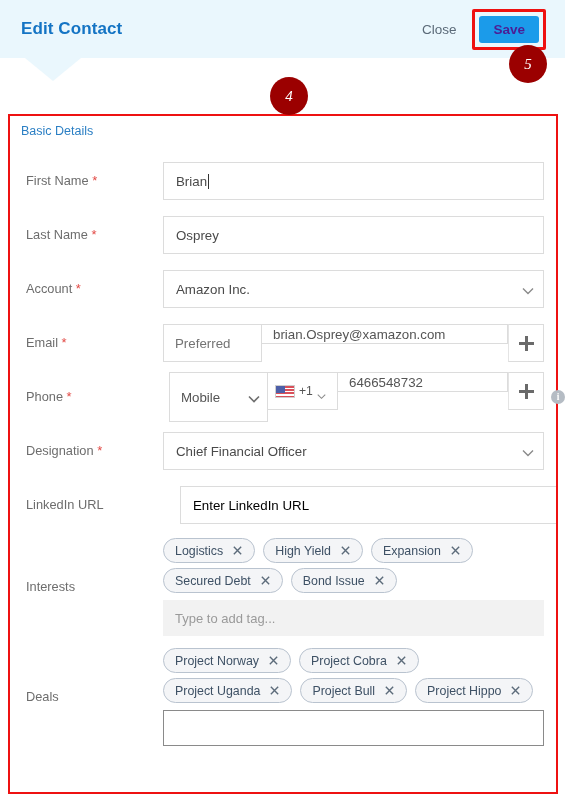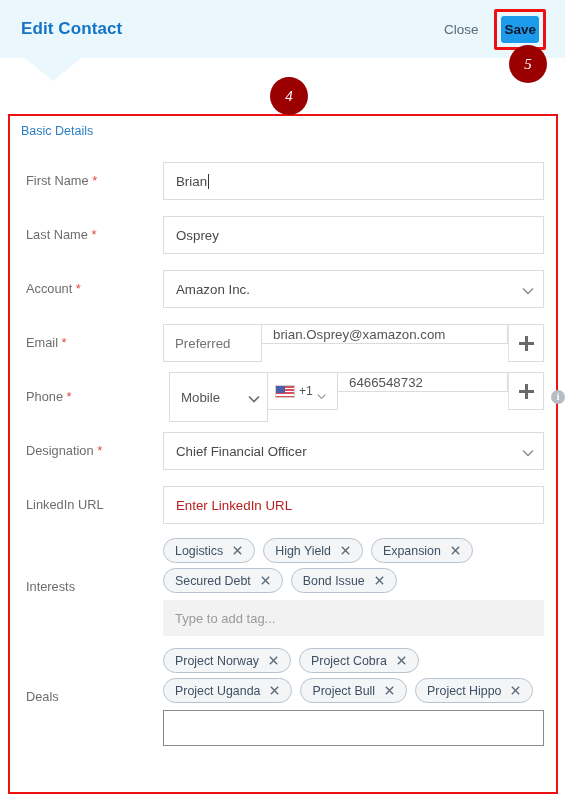--- a/index.html
+++ b/index.html
@@ -54,26 +54,26 @@
   .save-wrap {
     position: relative;
     padding: 4px;
     border: 3px solid #ee1111;
     border-radius: 2px;
     background: transparent;
   }
   .btn-save {
     display: block;
     background: #1b9bea;
-    color: #0f172a;
+    color: #4c1d95;
     border: none;
     border-radius: 3px;
     font-size: 13.5px;
     font-weight: bold;
-    padding: 6px 3px;
+    padding: 6px 14px;
     cursor: pointer;
     font-family: "Liberation Sans", sans-serif;
   }
 
   
   .header-notch {
     position: absolute;
     left: 25px; top: 58px;
     width: 0; height: 0;
     border-left: 28px solid transparent;
@@ -144,21 +144,21 @@
     display: flex;
     align-items: center;
     height: 38px;
     border: 1px solid #dcdcdc;
     background: #ffffff;
     font-size: 13.3px;
     color: #4a4a4a;
     padding: 0 12px;
     width: 100%;
   }
-  .inp.ph { color: #b91c1c; }
+  .inp.ph { color: #000000; margin-left: 17px; }
   .caret {
     display: inline-block;
     width: 1px; height: 15px;
     background: #333;
     margin-left: 1px;
   }
 
   .select {
     position: relative;
     display: flex;

